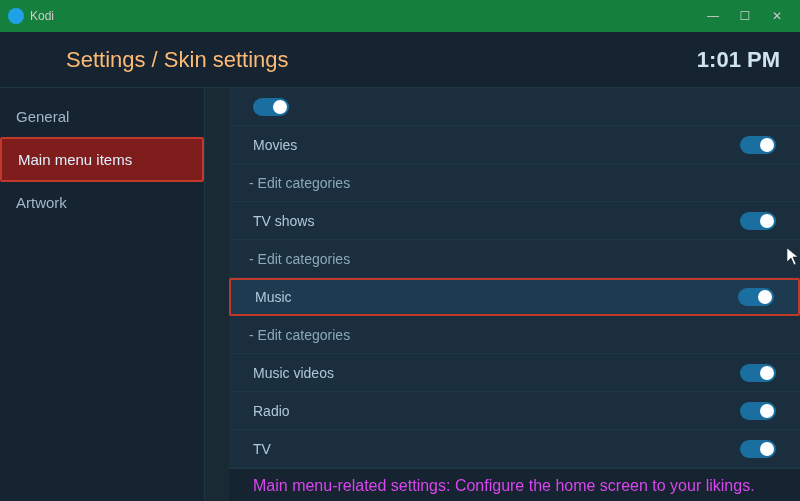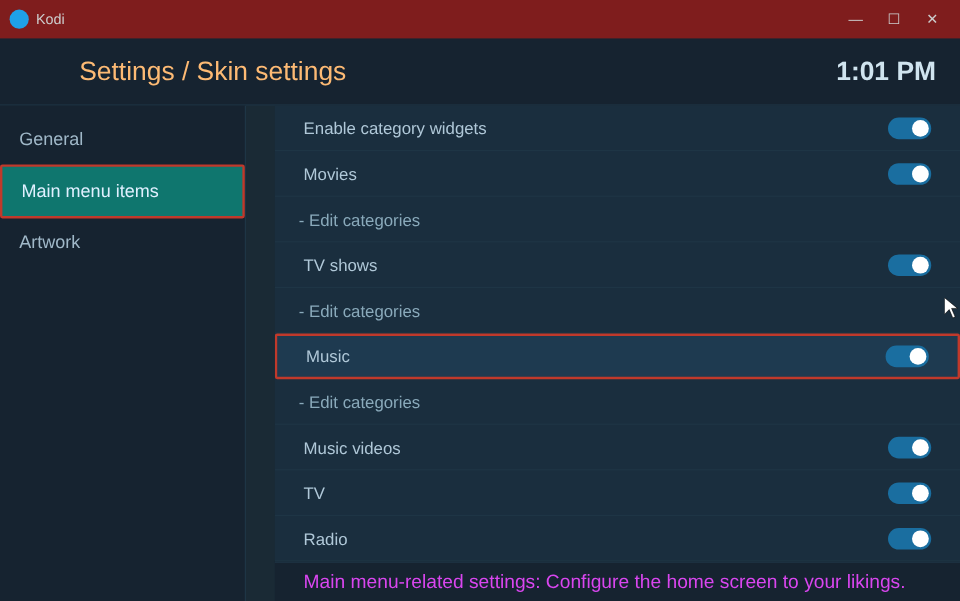--- a/index.html
+++ b/index.html
@@ -10,21 +10,21 @@
       font-family: 'Segoe UI', Arial, sans-serif;
       color: #c8d8e0;
       overflow: hidden;
       position: relative;
     }
 
     
     #titlebar {
       width: 100%;
       height: 30px;
-      background: #7f1d1d;
+      background: #15803d;
       display: flex;
       align-items: center;
       padding: 16px 8px;
       position: relative;
       justify-content: flex-end;
     }
     #titlebar-icon {
       width: 16px;
       height: 16px;
       margin-right: 6px;
@@ -94,21 +94,21 @@
       border-right: 1px solid #1e3545;
       flex-shrink: 0;
     }
     .sidebar-item {
       padding: 12px 16px;
       font-size: 15px;
       color: #a0b8c8;
       cursor: pointer;
     }
     .sidebar-item.active {
-      background: #0f766e;
+      background: #7f1d1d;
       color: #e0f0ff;
       border: 2px solid #c0392b;
       border-radius: 2px;
     }
 
     
     #content {
       flex: 1;
       background: #1a2e3e;
       display: flex;
@@ -208,21 +208,20 @@
 
   <div id="sidebar">
   <div class="sidebar-item">General</div>
       <div class="sidebar-item active">Main menu items</div>
       <div class="sidebar-item">Artwork</div>
     </div>
 
   <div id="content">
     <div id="settings-list">
     <div class="setting-row">
-          <span>Enable category widgets</span>
           <div class="toggle on"></div>
         </div>
         <div class="setting-row">
           <span>Movies</span>
           <div class="toggle on"></div>
         </div>
         <div class="setting-row sub">
           <span>- Edit categories</span>
         </div>
         <div class="setting-row">
@@ -237,25 +236,25 @@
           <div class="toggle on"></div>
         </div>
         <div class="setting-row sub">
           <span>- Edit categories</span>
         </div>
         <div class="setting-row">
           <span>Music videos</span>
           <div class="toggle on"></div>
         </div>
         <div class="setting-row">
+          <span>Radio</span>
+          <div class="toggle on"></div>
+        </div>
+        <div class="setting-row">
           <span>TV</span>
-          <div class="toggle on"></div>
-        </div>
-        <div class="setting-row">
-          <span>Radio</span>
           <div class="toggle on"></div>
         </div>
         <div class="setting-row"></div>
       </div>
     <div id="footer">
       <span>Main menu-related settings: Configure the home screen to your likings.</span>
     </div>
   </div>
 </div>
 

